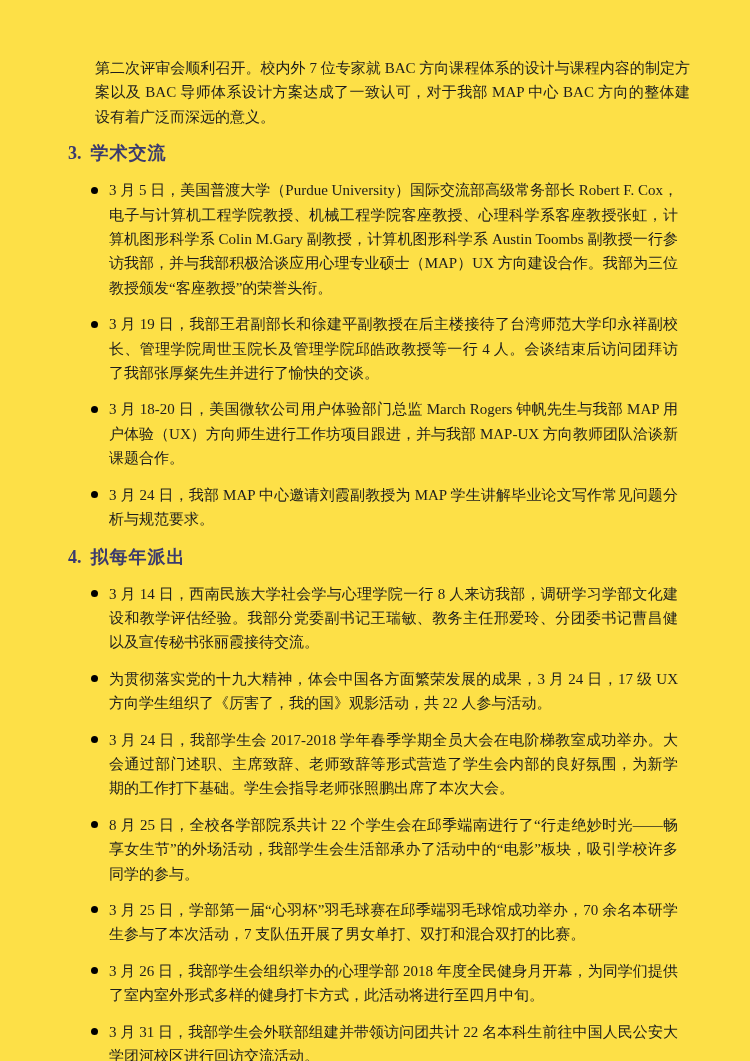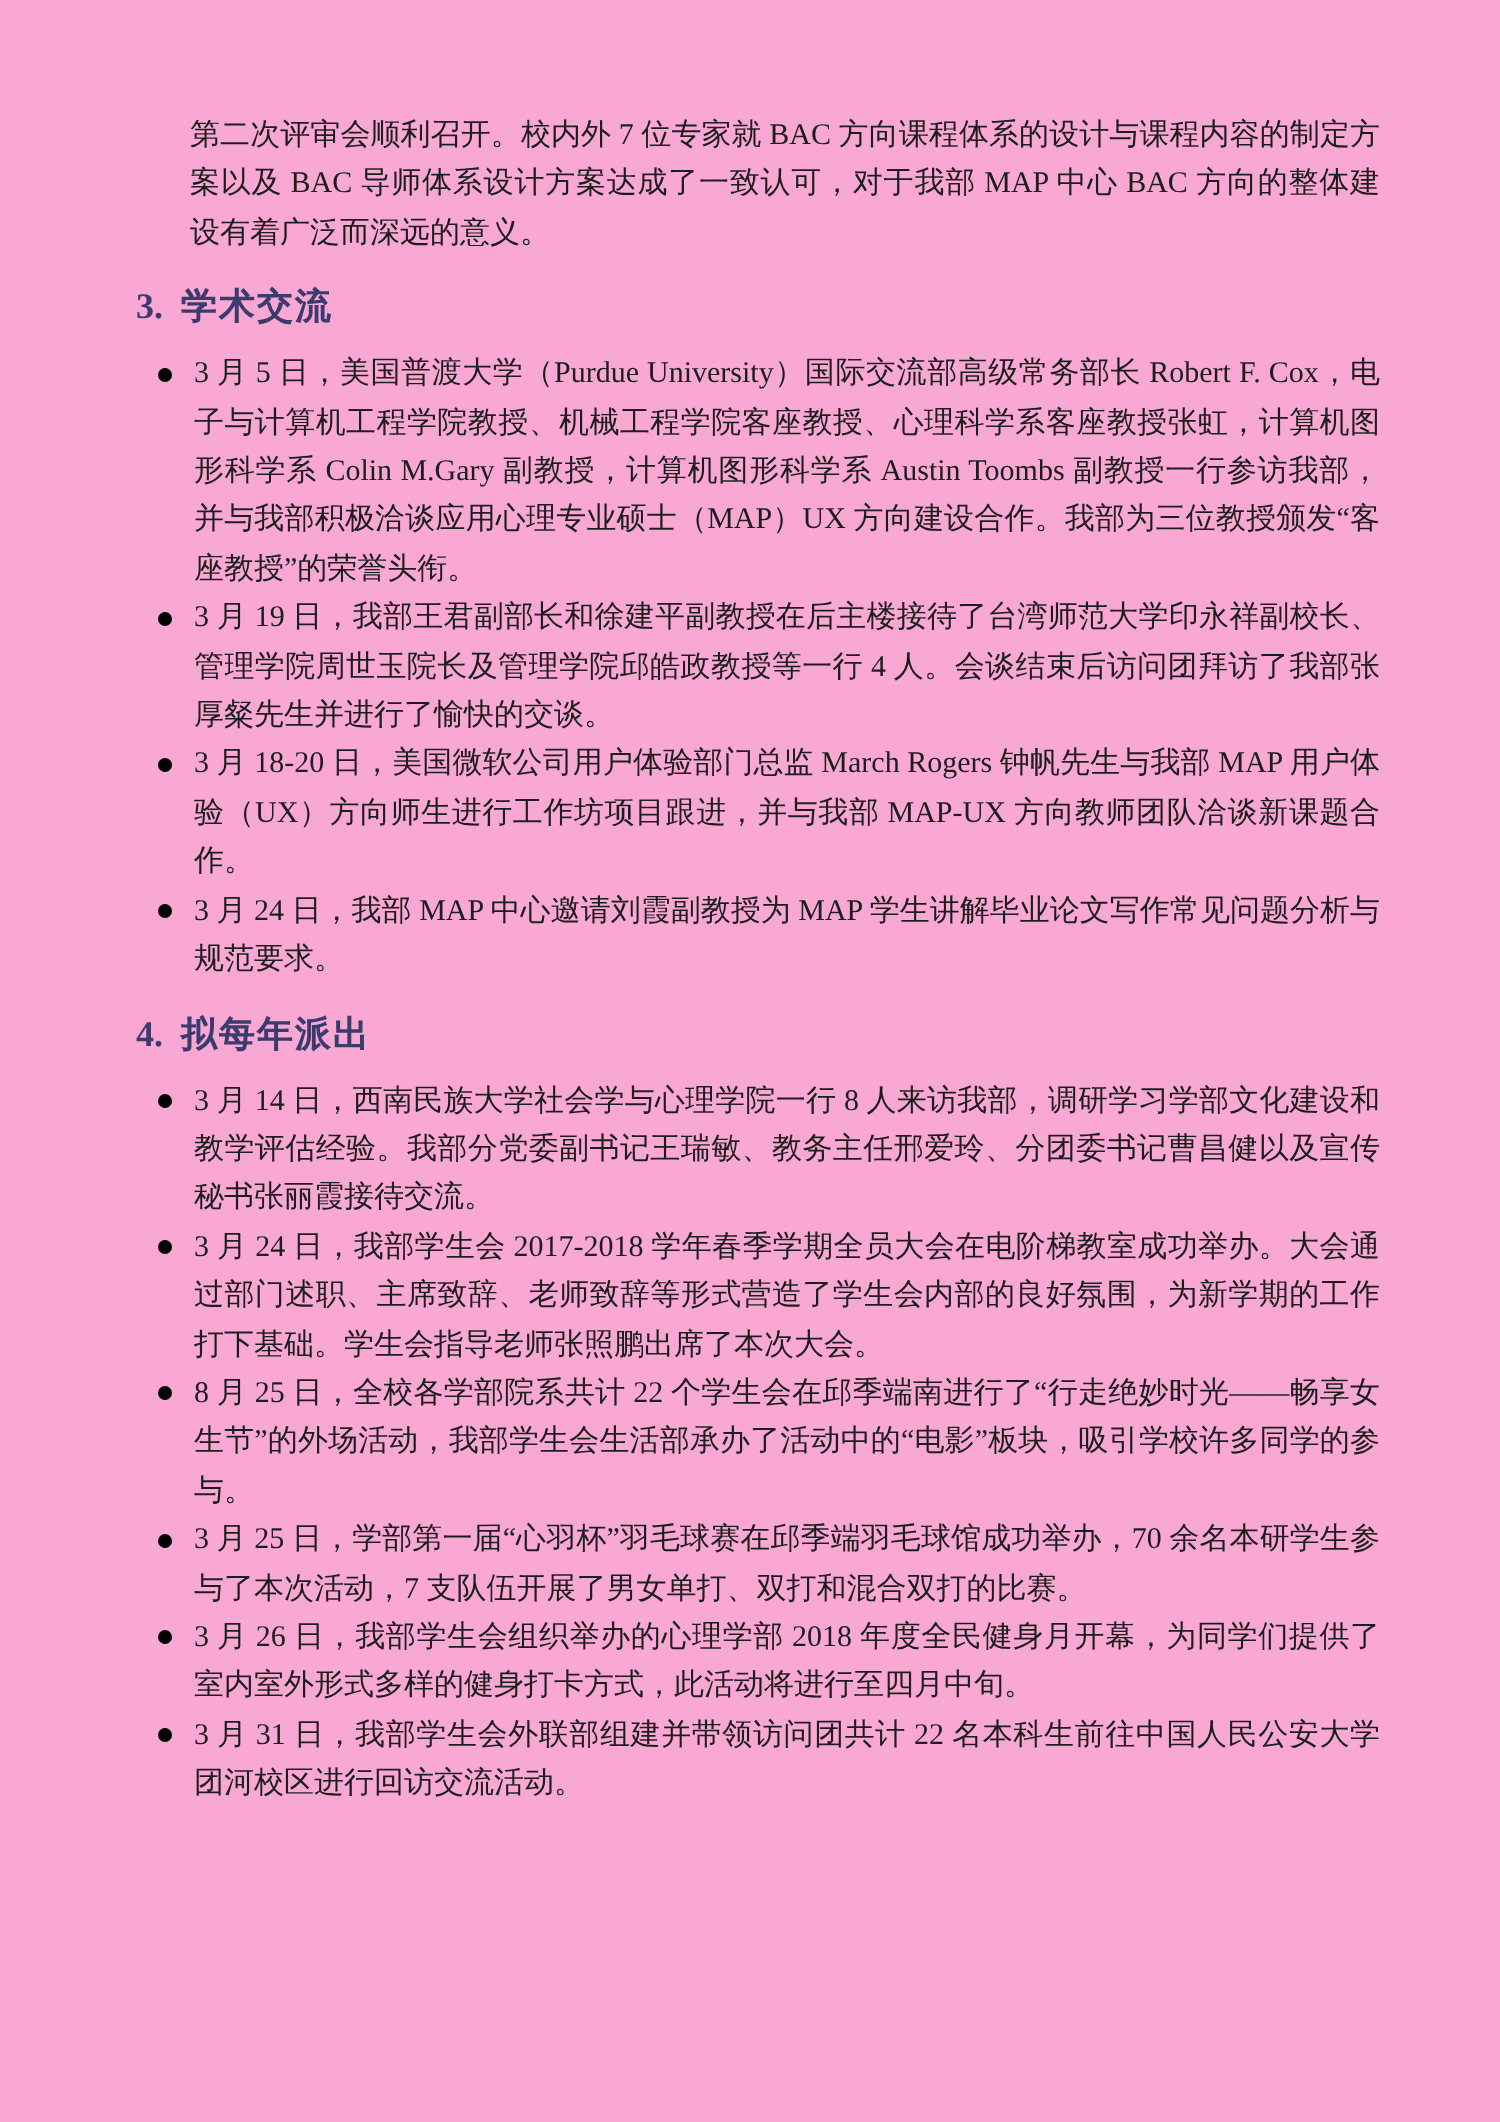--- a/index.html
+++ b/index.html
@@ -2,21 +2,21 @@
 <html lang="zh" style="--accent: #3b3b6e;"><head>
 <meta charset="utf-8">
 <style>
   html, body { margin: 0; padding: 0; background: #ffffff; }
   .page {
     position: relative;
     width: 750px;
     height: 1061px;
     box-sizing: border-box;
     overflow: hidden;
-    background: #f9a8d4;
+    background: #fde047;
     padding: 56px 60px 0 68px;
     font-family: "Liberation Serif", "DejaVu Serif", serif;
     font-size: 15px;
     line-height: 24.4px;
     color: #1d1d1d;
   }
   .intro {
     margin: 0 0 6px 27px;
     text-align: justify;
   }
@@ -38,21 +38,21 @@
     letter-spacing: 1px;
   }
   .list {
     list-style: none;
     margin: 0 0 2px 0;
     padding: 0;
   }
   .item {
     position: relative;
     padding-left: 29px;
-    margin: 0;
+    margin: 12px;
   }
   .dot {
     position: absolute;
     left: 11px;
     top: 8.5px;
     width: 7px;
     height: 7px;
     border-radius: 50%;
     background: #000000;
   }
@@ -97,20 +97,24 @@
     <span class="htitle">拟每年派出</span>
   </h2>
 
   <ul class="list">
     <li class="item">
       <span class="dot"></span>
       <span class="txt">3 月 14 日，西南民族大学社会学与心理学院一行 8 人来访我部，调研学习学部文化建设和教学评估经验。我部分党委副书记王瑞敏、教务主任邢爱玲、分团委书记曹昌健以及宣传秘书张丽霞接待交流。</span>
     </li>
     <li class="item">
       <span class="dot"></span>
+      <span class="txt">为贯彻落实党的十九大精神，体会中国各方面繁荣发展的成果，3 月 24 日，17 级 UX 方向学生组织了《厉害了，我的国》观影活动，共 22 人参与活动。</span>
+    </li>
+    <li class="item">
+      <span class="dot"></span>
       <span class="txt">3 月 24 日，我部学生会 2017-2018 学年春季学期全员大会在电阶梯教室成功举办。大会通过部门述职、主席致辞、老师致辞等形式营造了学生会内部的良好氛围，为新学期的工作打下基础。学生会指导老师张照鹏出席了本次大会。</span>
     </li>
     <li class="item">
       <span class="dot"></span>
       <span class="txt">8 月 25 日，全校各学部院系共计 22 个学生会在邱季端南进行了“行走绝妙时光——畅享女生节”的外场活动，我部学生会生活部承办了活动中的“电影”板块，吸引学校许多同学的参与。</span>
     </li>
     <li class="item">
       <span class="dot"></span>
       <span class="txt">3 月 25 日，学部第一届“心羽杯”羽毛球赛在邱季端羽毛球馆成功举办，70 余名本研学生参与了本次活动，7 支队伍开展了男女单打、双打和混合双打的比赛。</span>
     </li>

